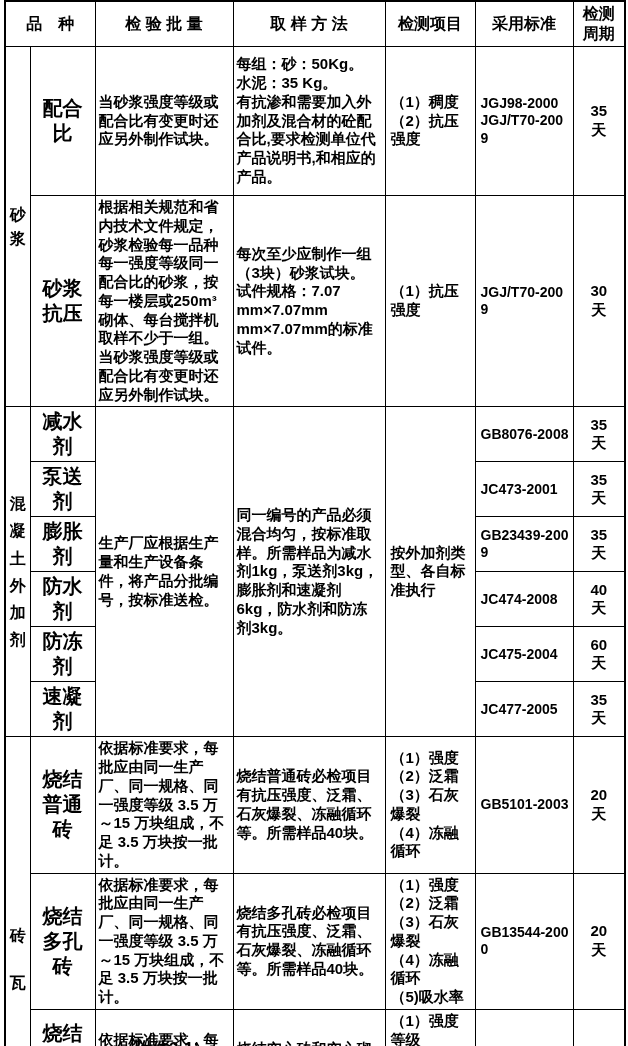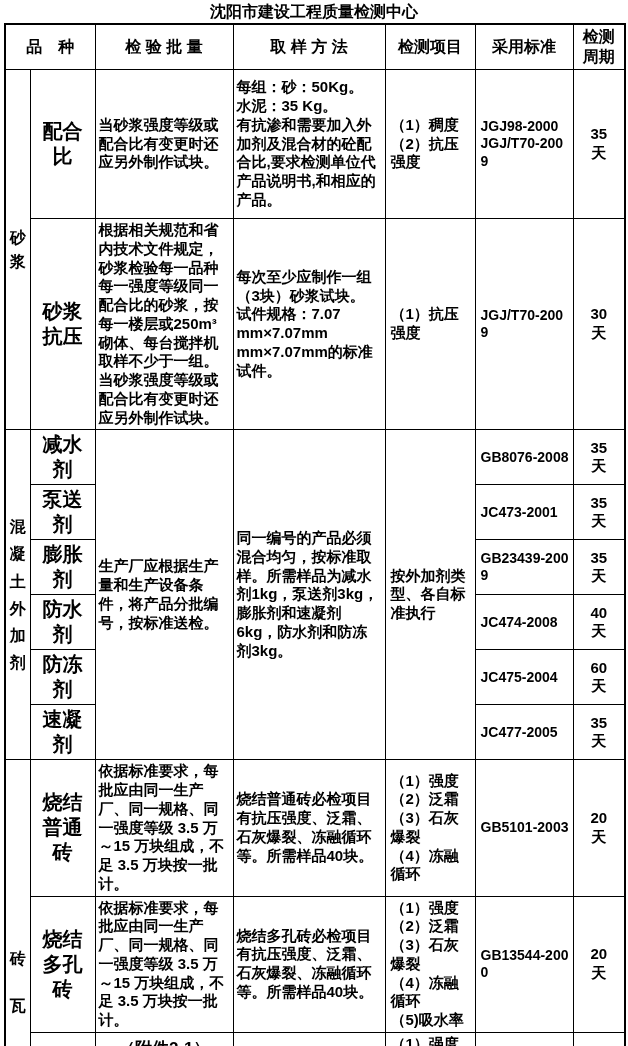--- a/index.html
+++ b/index.html
@@ -41,21 +41,20 @@
   .pre{white-space:pre-line;}
   .footer{
     position:absolute;left:118px;top:1037px;
     font-size:17px;font-weight:bold;white-space:nowrap;
   }
 </style>
 </head>
 <body>
 
 <div>
-  <div class="title">沈阳市建设工程质量检测中心</div>
 
   <table>
     <colgroup>
       <col style="width:25px">
         <col style="width:65px">
         <col style="width:138px">
       <col style="width:152px">
         <col style="width:90px">
         <col style="width:98px">
       <col style="width:52px">

